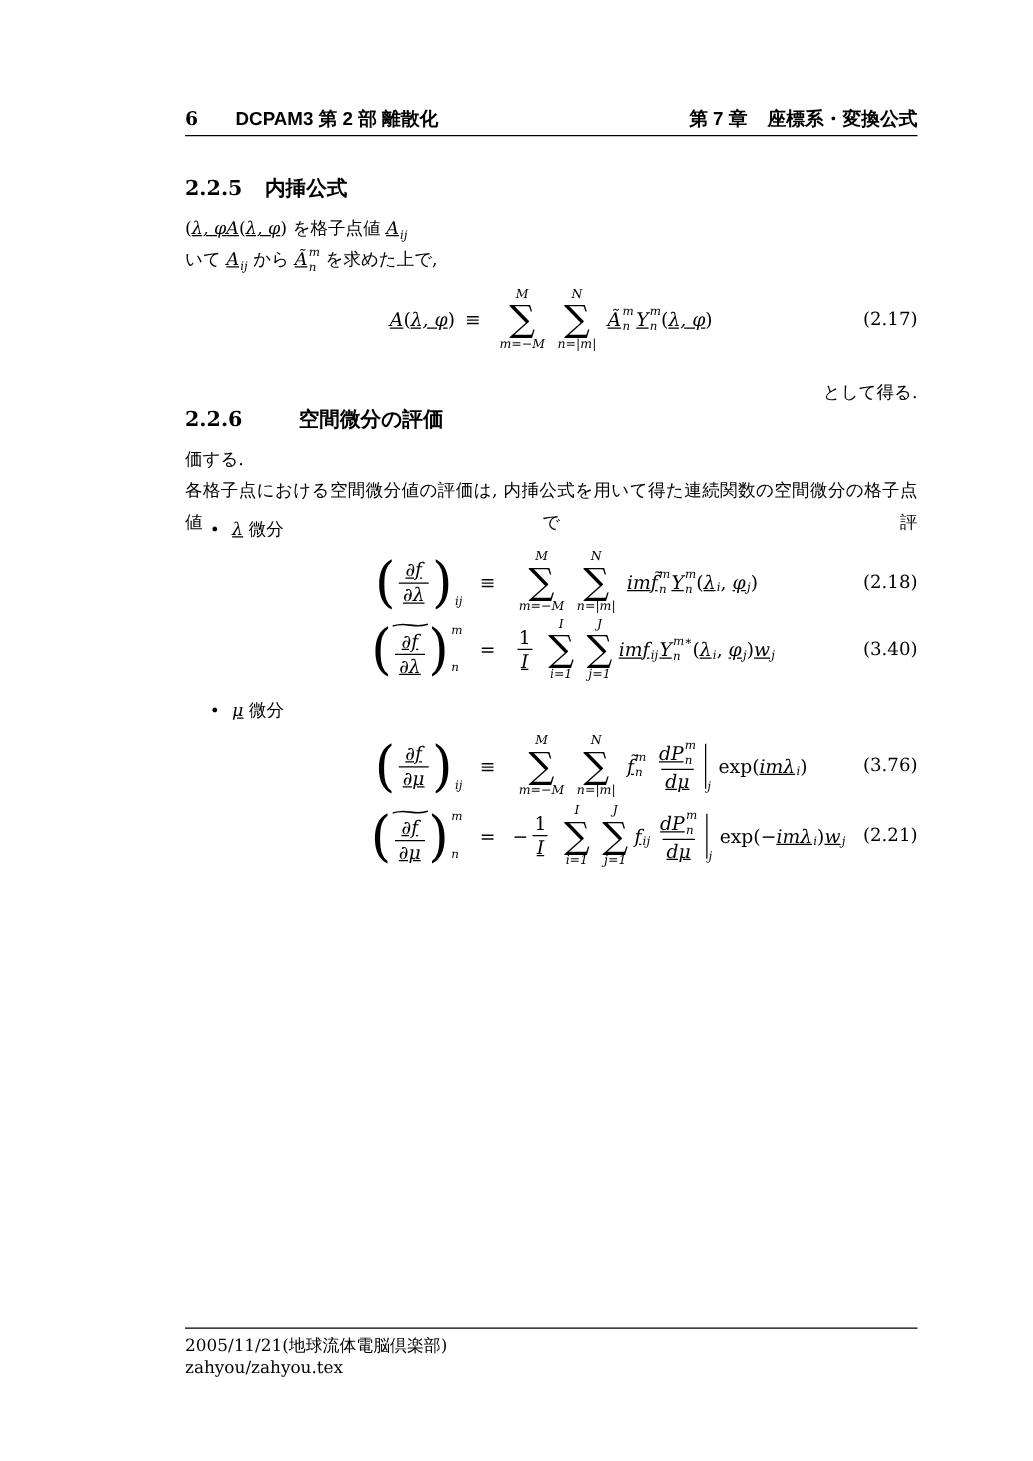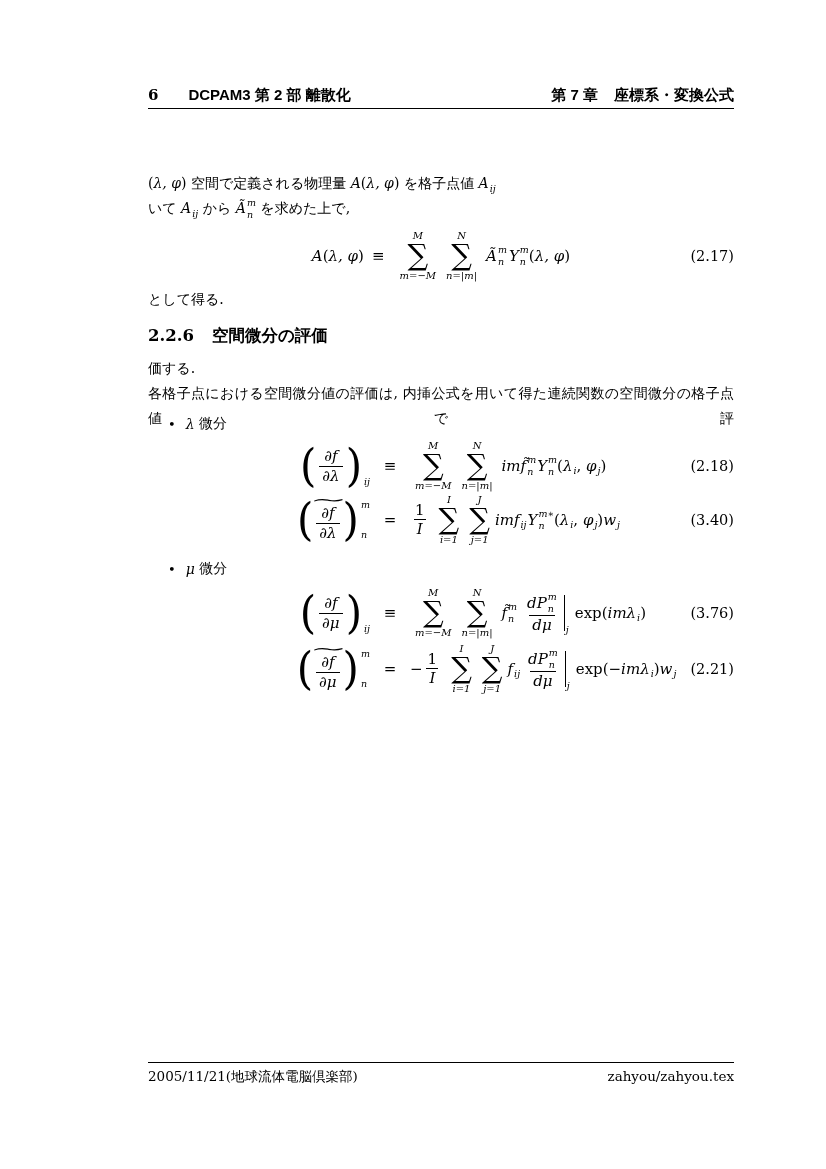--- a/index.html
+++ b/index.html
@@ -19,22 +19,23 @@
     font-weight:bold; font-size:15px;
   }
   .runhead .grp { display:flex; align-items:baseline; }
   .runhead .pgnum { margin-right:30px; }
   .jp-gothic { font-family:Liberation Sans, sans-serif; }
   .runhead .chap { margin-right:16px; }
 
   .runfoot {
     left:148px; top:1062px; width:586px;
     border-top:1px solid #000; padding-top:5px;
-    display:flex; justify-content:space-between; align-items:baseline;
+    display:flex; justify-content:flex-end; align-items:baseline;
     font-size:13.5px;
+    flex-direction:column;
   }
 
   
   .sec-head { left:148px; width:586px; display:flex; align-items:baseline; font-weight:bold; }
   .sec-head .num { font-size:16.5px; margin-right:18px; }
   .sec-head .ttl { font-size:16.5px; }
 
   .para { left:148px; width:586px; line-height:25px; font-size:14px; }
   .pline { white-space:nowrap; }
   .pline.fill { text-align:justify; text-align-last:justify; white-space:normal; }
@@ -49,21 +50,21 @@
   }
   .eqn-row { left:148px; width:586px; display:flex; align-items:center; font-size:15px; }
   .eqn-lhs { flex:0 0 222px; display:flex; justify-content:flex-end; }
   .eqn-rel { flex:0 0 40px; text-align:center; }
   .eqn-rhs { flex:1 1 auto; display:flex; justify-content:flex-start; }
   .eq-num { position:absolute; right:0; top:50%; transform:translateY(-50%); font-size:14.5px; }
 
   
   .mrow { display:inline-flex; align-items:center; }
   .mtxt { white-space:pre; }
-  .mit { font-style:italic; white-space:pre; }
+  .mit { font-style:italic; white-space:pre;text-decoration:underline; }
   .mfrac { display:inline-flex; flex-direction:column; align-items:center; margin:0 2px; }
   .mnum, .mden { display:inline-flex; justify-content:center; padding:0 3px; line-height:1.25; }
   .mden { border-top:1px solid #000; }
   .msum { display:inline-flex; flex-direction:column; align-items:center; margin:0 5px; line-height:1; }
   .mlim { font-size:10px; font-style:italic; line-height:1.2; white-space:pre; }
   .msigma { font-size:29px; line-height:0.95; font-family:"DejaVu Serif","DejaVu Sans",serif; }
   .mss { display:inline-flex; align-items:center; }
   .msub { font-size:9.5px; font-style:italic; position:relative; top:5px; margin-left:1px; white-space:pre; }
   .msupsub { display:inline-flex; flex-direction:column; align-items:flex-start; font-size:9.5px; font-style:italic; line-height:1.25; margin-left:1px; }
   .mparen { display:inline-flex; align-items:center; }
@@ -86,26 +87,29 @@
     <span class="grp">
       <span class="pgnum">6</span>
       <span class="jp-gothic">DCPAM3 第 2 部 離散化</span>
     </span>
     <span class="grp">
       <span class="chap jp-gothic">第 7 章</span>
       <span class="jp-gothic">座標系・変換公式</span>
     </span>
   </div>
 
+  <div class="abs sec-head" style="top:140px;">
+    <span class="num">2.2.5</span>
+    <span class="ttl jp-gothic">内挿公式</span>
+  </div>
 
   <div class="abs para" style="top:171px;">
     <div class="pline fill"><span class="mrow">
           <span class="mtxt">(</span>
           <span class="mit">λ, φ</span>
-          <span class="mtxt">) 空間で定義される物理量 </span>
           <span class="mit">A</span>
           <span class="mtxt">(</span>
           <span class="mit">λ, φ</span>
           <span class="mtxt">) を格子点値 </span>
           <span class="mss">
             <span class="mrow">
               <span class="mit">A</span>
             </span>
             <span class="msub">ij</span>
           </span>
@@ -173,25 +177,25 @@
             </span>
           </span>
           <span class="mtxt">(</span>
           <span class="mit">λ, φ</span>
           <span class="mtxt">)</span>
         </span>
       </span>
     <span class="eq-num">(2.17)</span>
   </div>
 
-  <div class="abs para" style="top:287px;">
+  <div class="abs para" style="top:302px;text-align:right;">
     <div class="pline">として得る.</div>
   </div>
 
-  <div class="abs sec-head" style="top:325px;">
+  <div class="abs sec-head" style="top:325px;gap:27px;">
     <span class="num">2.2.6</span>
     <span class="ttl jp-gothic">空間微分の評価</span>
   </div>
 
   <div class="abs para" style="top:356px;">
     <div class="pline">価する.</div>
     <div class="pline fill">各格子点における空間微分値の評価は, 内挿公式を用いて得た連続関数の空間微分の格子点値で評</div>
   </div>
 
   <div class="abs bullet-item" style="top:415px;">

